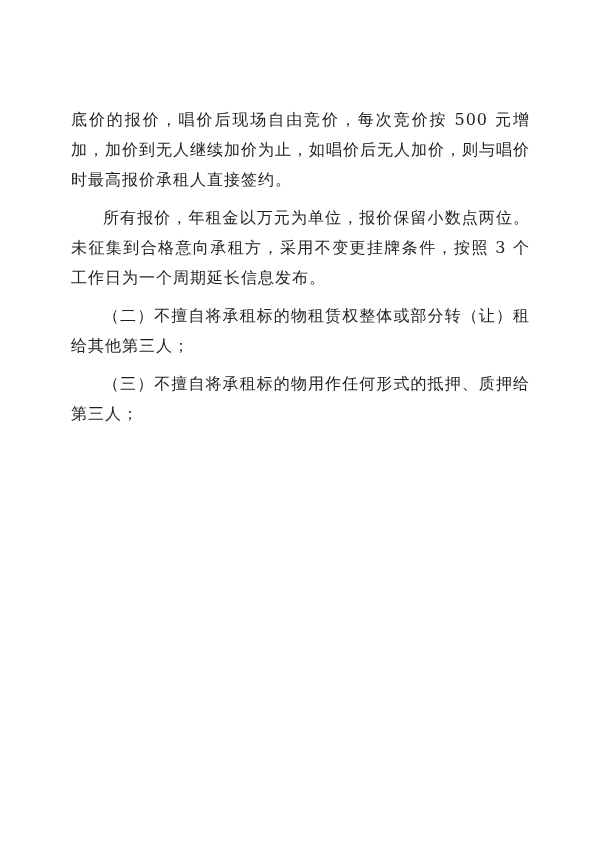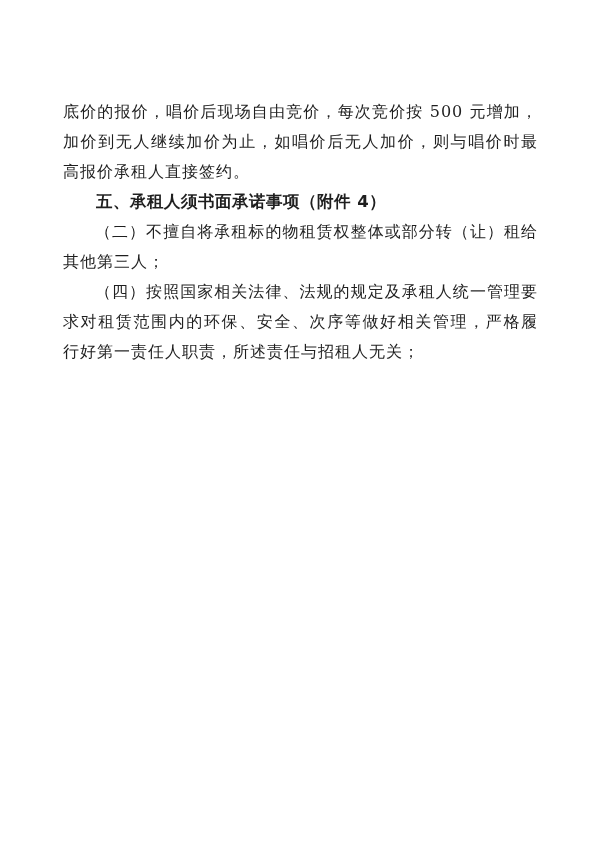--- a/index.html
+++ b/index.html
@@ -15,21 +15,21 @@
     overflow: hidden;
     font-family: "DejaVu Serif", "Liberation Serif", serif;
   }
   .content {
     position: absolute;
     left: 63px;
     top: 97px;
     width: 475px;
   }
   .para {
-    margin: 0;
+    margin: 8px;
     font-size: 16px;
     line-height: 30px;
     letter-spacing: 1px;
     color: #1f1f1f;
     text-align: justify;
     font-family: "DejaVu Serif", "Liberation Serif", serif;
   }
   .indent {
     text-indent: 2em;
   }
@@ -43,17 +43,17 @@
   .gap-top {
     margin-top: 19px;
   }
 </style>
 </head>
 <body>
 
 <div class="page">
   <div class="content">
     <p class="para">底价的报价，唱价后现场自由竞价，每次竞价按 500 元增加，加价到无人继续加价为止，如唱价后无人加价，则与唱价时最高报价承租人直接签约。</p>
-    <p class="para indent heading">五、承租人须书面承诺事项（附件 4）</p>
+    <p class="para indent">所有报价，年租金以万元为单位，报价保留小数点两位。未征集到合格意向承租方，采用不变更挂牌条件，按照 3 个工作日为一个周期延长信息发布。</p>
     <p class="para indent">（二）不擅自将承租标的物租赁权整体或部分转（让）租给其他第三人；</p>
-    <p class="para indent">（四）按照国家相关法律、法规的规定及承租人统一管理要求对租赁范围内的环保、安全、次序等做好相关管理，严格履行好第一责任人职责，所述责任与招租人无关；</p>
+    <p class="para indent">（三）不擅自将承租标的物用作任何形式的抵押、质押给第三人；</p>
   </div>
 </div>
 
 </body></html>

